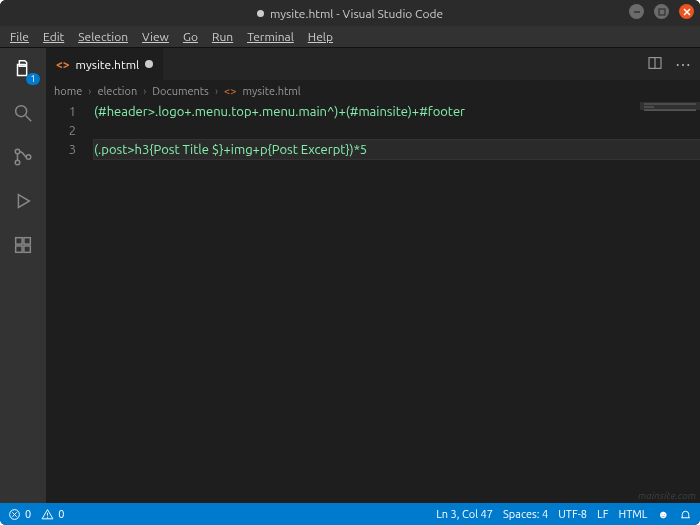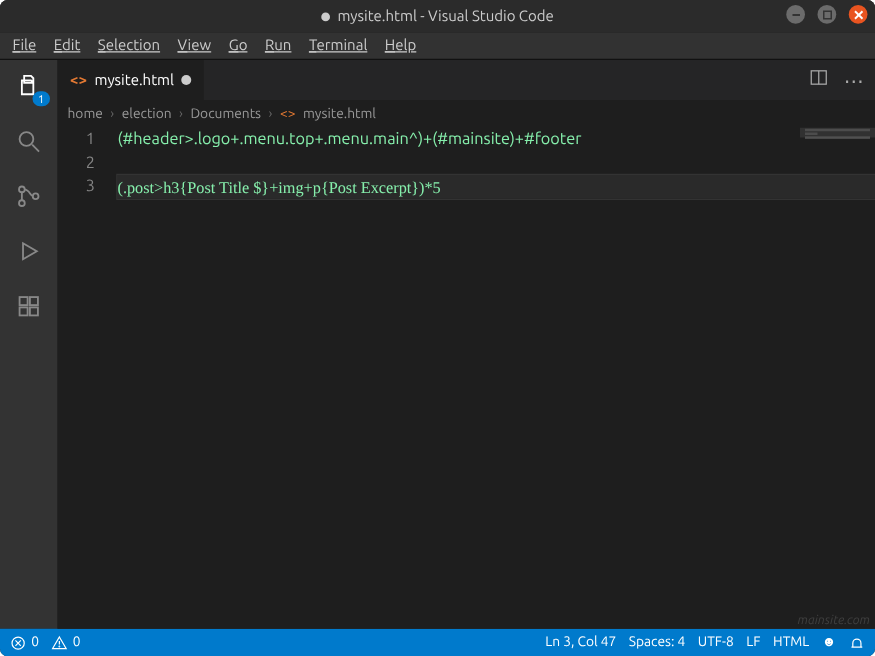--- a/index.html
+++ b/index.html
@@ -39,21 +39,21 @@
   .breadcrumb { height: 22px; padding:0 8px; display:flex; align-items:center; gap:6px; color:#999; font-size:11px; background:#1e1e1e; }
   .breadcrumb .chev { color:#666; }
   .breadcrumb .html-tag-icon { color:#e37933; }
   .breadcrumb span[data-interactable="true"] { cursor:pointer; }
   
   .editor { flex:1; display:flex; font-family:"Ubuntu Mono","Menlo",monospace; font-size:13px; background:#1e1e1e; position:relative; overflow:hidden;}
   .gutter { width: 48px; text-align:right; padding-right:18px; color:#858585; user-select:none; }
   .gutter .ln { height:19px; line-height:19px; }
   .code { flex:1; color:#86efac; }
   .code .line { height:19px; line-height:19px; white-space:pre; }
-  .code .line.current { background:#2a2a2a; outline:1px solid #333;font-family:Liberation Serif, serif; }
+  .code .line.current { background:#2a2a2a; outline:1px solid #333; }
   .minimap { position:absolute; right:0; top:0; width:60px; height:100%; }
   .minimap .mm-line { height:2px; background:#555; margin:1px 4px; }
   .minimap .mm-block { position:absolute; top:0; right:0; width:60px; height:8px; background:#444; opacity:.5;}
   
   .statusbar { height: 22px; background:#007acc; color:#fff; display:flex; align-items:center; font-size:11px; padding:0 8px; gap:10px; }
   .statusbar .sitem { display:flex; align-items:center; gap:4px; cursor:pointer; }
   .statusbar .spacer { flex:1; }
   .statusbar svg { width:13px; height:13px; stroke:currentColor; fill:none; stroke-width:1.8;}
   .watermark { position:absolute; right:4px; bottom:24px; font-size:10px; color:#555; opacity:.6; font-style:italic; }
 </style>

